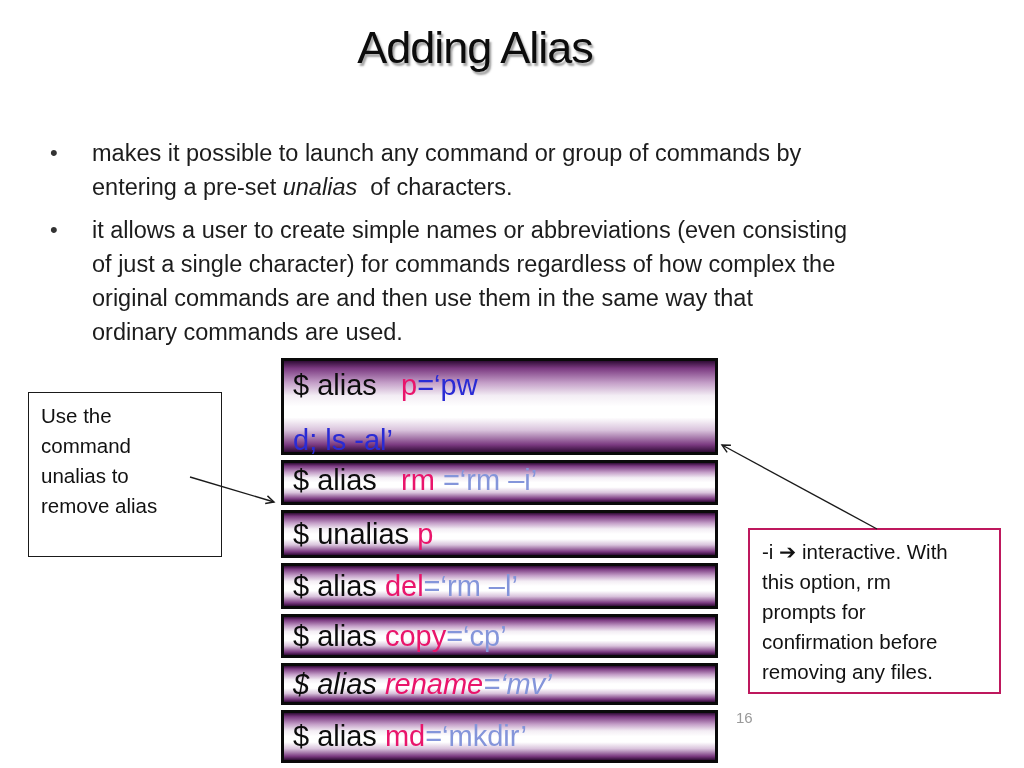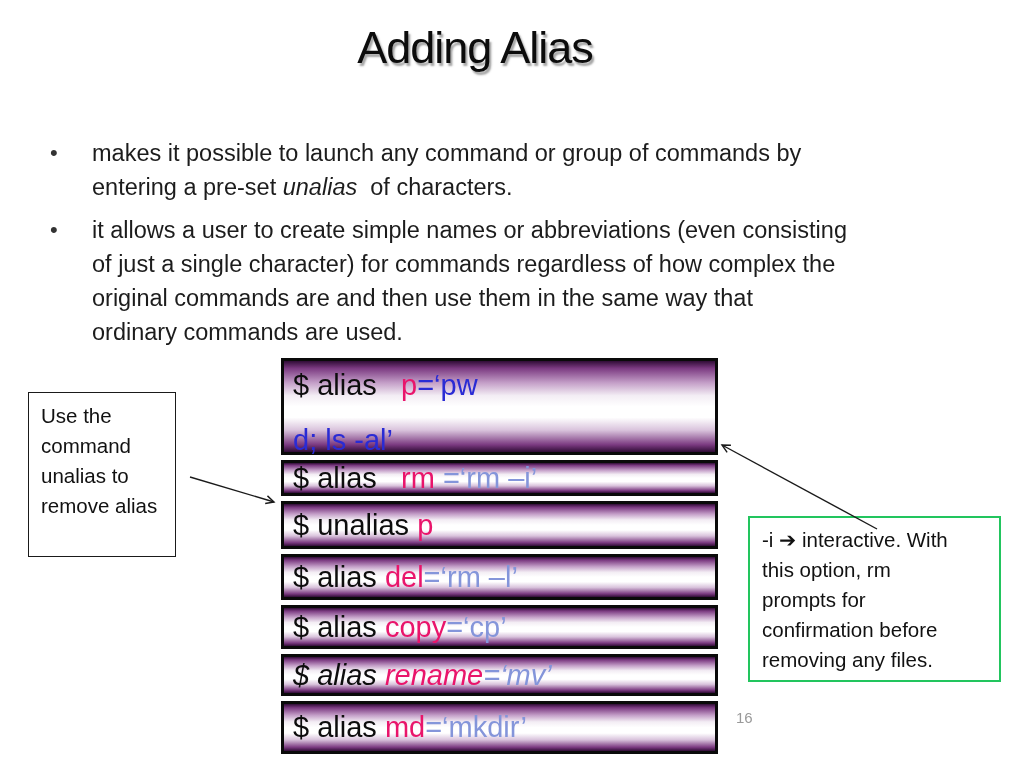--- a/index.html
+++ b/index.html
@@ -32,47 +32,47 @@
   .cmd-box{
     box-sizing:border-box;width:437px;
     border:3px solid #0a0a0a;
     background:linear-gradient(to bottom,
       #300c36 0%, #7b3a81 8%, #c49fc8 24%, #f3edf4 38%,
       #ffffff 50%, #ffffff 62%, #d9c3dc 76%, #7b3a81 92%, #300c36 100%);
     display:flex;flex-direction:column;justify-content:center;
     padding:0 9px;
   }
   .stack .cmd-box:nth-child(1){height:97px;justify-content:flex-start;padding-top:3px;gap:12px;}
-  .stack .cmd-box:nth-child(2){height:36px;}
+  .stack .cmd-box:nth-child(2){height:45px;justify-content:flex-end;}
   .stack .cmd-box:nth-child(3){height:48px;}
   .stack .cmd-box:nth-child(4){height:46px;}
   .stack .cmd-box:nth-child(5){height:44px;}
   .stack .cmd-box:nth-child(6){height:42px;font-style:italic;}
   .stack .cmd-box:nth-child(7){height:53px;}
   .box-line{
     font-size:29px;line-height:43px;white-space:pre;color:#0d0d0d;
   }
   .c-black{color:#0d0d0d;}
   .c-pink{color:var(--pink);}
   .c-blue{color:var(--blue);}
   .c-slate{color:var(--slate);}
 
   
   .callout{
     position:absolute;background:#ffffff;color:#111;
     box-sizing:border-box;
   }
   .callout-left{
-    left:28px;top:392px;width:148px;height:165px;
+    left:28px;top:392px;width:194px;height:165px;
     border:1.5px solid #1a1a1a;padding:8px 0 0 12px;
     font-size:20.5px;line-height:30px;
   }
   .callout-right{
-    left:748px;top:516px;width:253px;height:166px;
-    border:2px solid #22c55e;padding:7px 0 0 12px;
+    left:748px;top:528px;width:253px;height:166px;
+    border:2px solid #be185d;padding:7px 0 0 12px;
     font-size:20.5px;line-height:30px;
   }
 
   
   .page-number{
     position:absolute;left:736px;top:709px;
     font-size:15px;color:#999999;
   }
 
   

